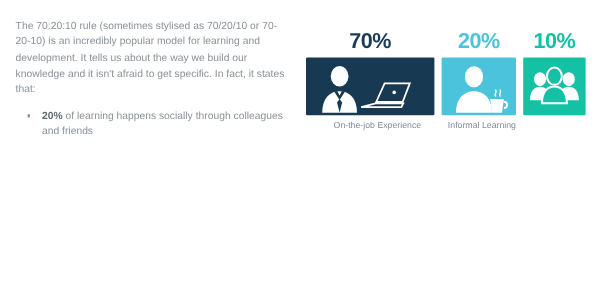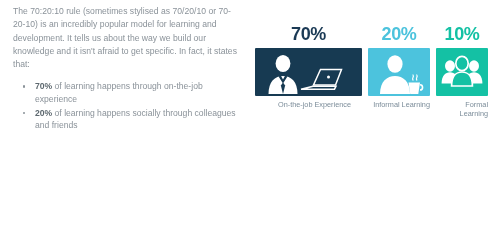--- a/index.html
+++ b/index.html
@@ -17,21 +17,21 @@
     position: relative;
     width: 500px;
     height: 174px;
     background: #ffffff;
   }
 
   
   #text-column {
     position: absolute;
     left: 13px;
-    top: 5px;
+    top: 15px;
     width: 225px;
   }
   #intro-paragraph {
     margin: 0;
     font-size: 8.6px;
     line-height: 13.3px;
     color: #8a9299;
     letter-spacing: 0.01px;
   }
   #fact-list {
@@ -123,23 +123,20 @@
 <body>
 
 <div id="page">
 
   <div id="text-column">
 
     <p id="intro-paragraph">The 70:20:10 rule (sometimes stylised as 70/20/10 or 70-20-10) is an incredibly popular model for learning and development. It tells us about the way we build our knowledge and it isn't afraid to get specific. In fact, it states that:</p>
 
     <ul id="fact-list">
       <li>
-        <span class="bullet-dot"></span><span class="fact-lead"></span><span class="fact-strong">70%</span><span class="fact-rest"> of learning happens through on-the-job experience</span>
-      </li>
-      <li>
         <span class="bullet-dot"></span><span class="fact-lead"></span><span class="fact-strong">20%</span><span class="fact-rest"> of learning happens socially through colleagues and friends</span>
       </li>
     </ul>
   </div>
 
   <div id="infographic">
 
     <div class="stat-block" id="stat-block-1">
       <div class="stat-pct">70%</div>
       <div class="stat-panel" id="panel-1">
@@ -190,17 +187,16 @@
           <ellipse cx="14" cy="18" rx="5" ry="5.8" fill="#ffffff"></ellipse>
           <path d="M5.6 35.5 C5.6 27.5 9.4 24.2 14 24.2 C18.6 24.2 22.4 27.5 22.4 35.5 Z" fill="#ffffff"></path>
 
           <ellipse cx="38" cy="18" rx="5" ry="5.8" fill="#ffffff"></ellipse>
           <path d="M29.6 35.5 C29.6 27.5 33.4 24.2 38 24.2 C42.6 24.2 46.4 27.5 46.4 35.5 Z" fill="#ffffff"></path>
 
           <ellipse cx="26" cy="15.5" rx="6.2" ry="7.2" fill="#14c1a4" stroke="#ffffff" stroke-width="1.7"></ellipse>
           <path d="M15.6 38 C15.6 28 20.4 24 26 24 C31.6 24 36.4 28 36.4 38 Z" fill="#14c1a4" stroke="#ffffff" stroke-width="1.7"></path>
         </svg>
       </div>
-      <div class="stat-label">Formal Learning</div>
     </div>
 
   </div>
 </div>
 
 </body></html>

